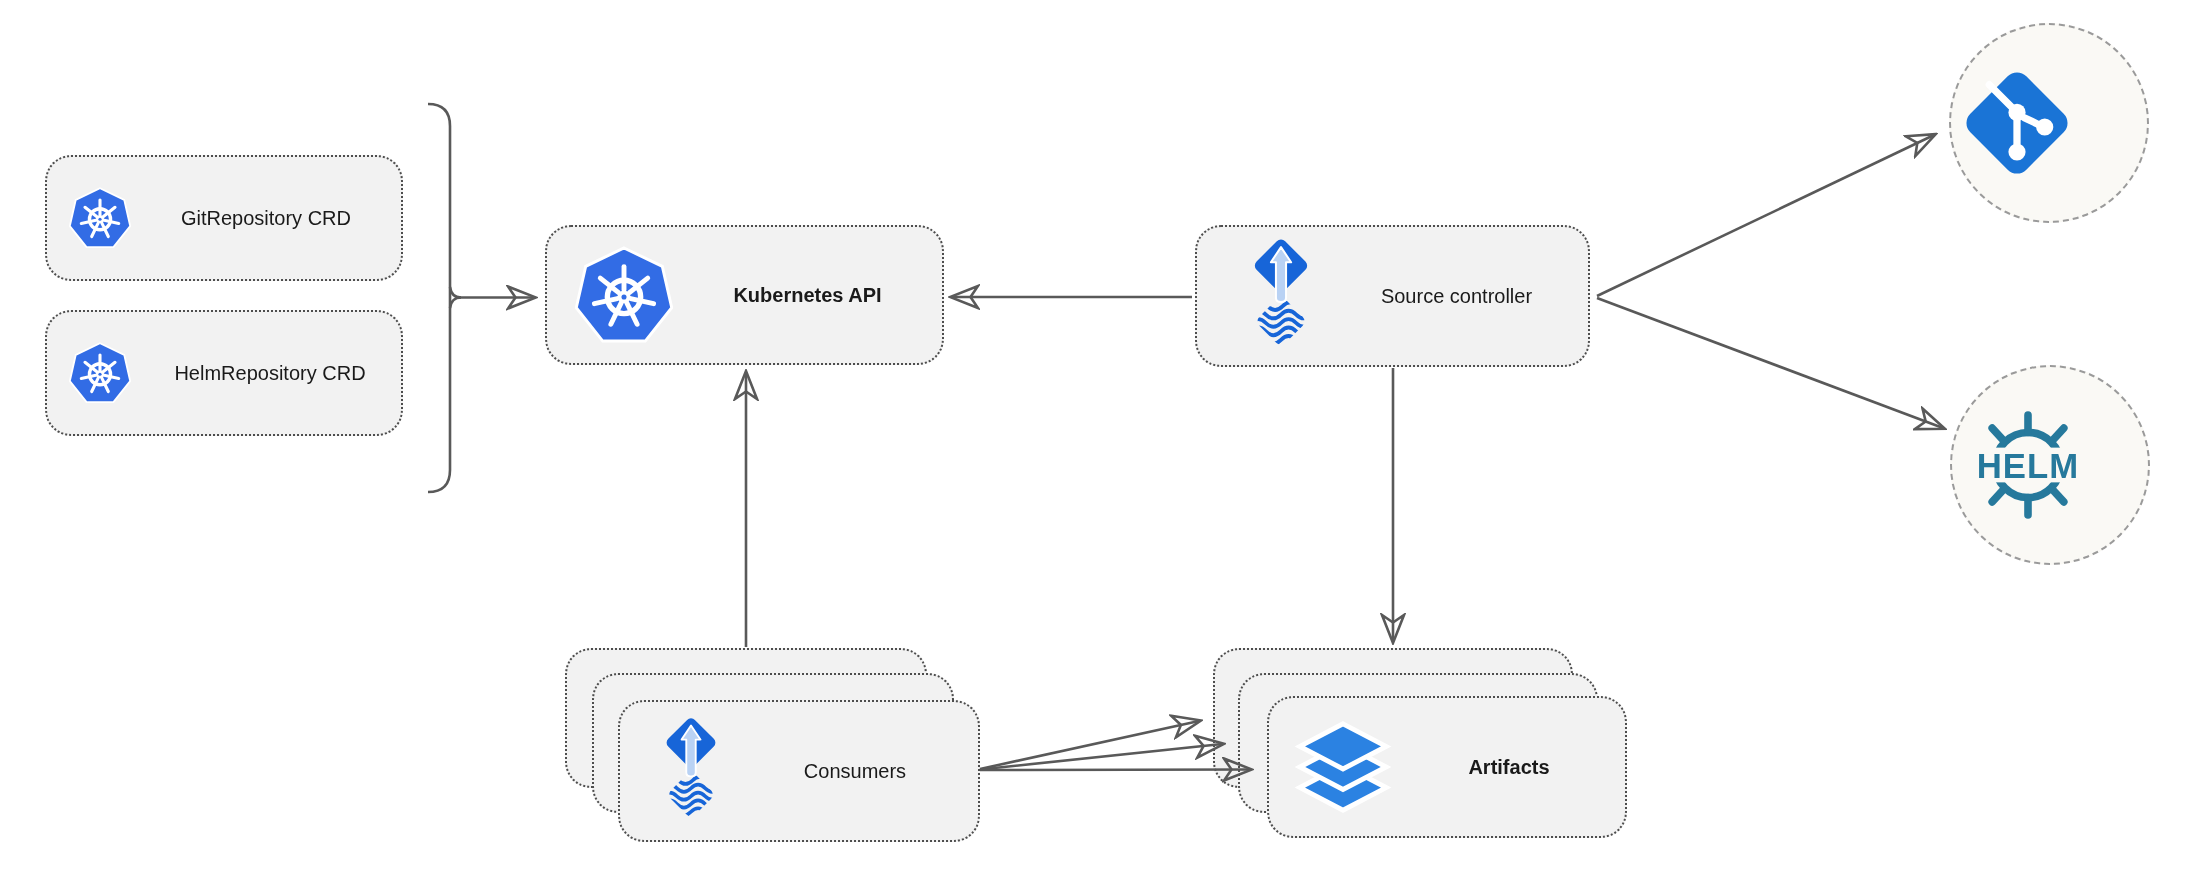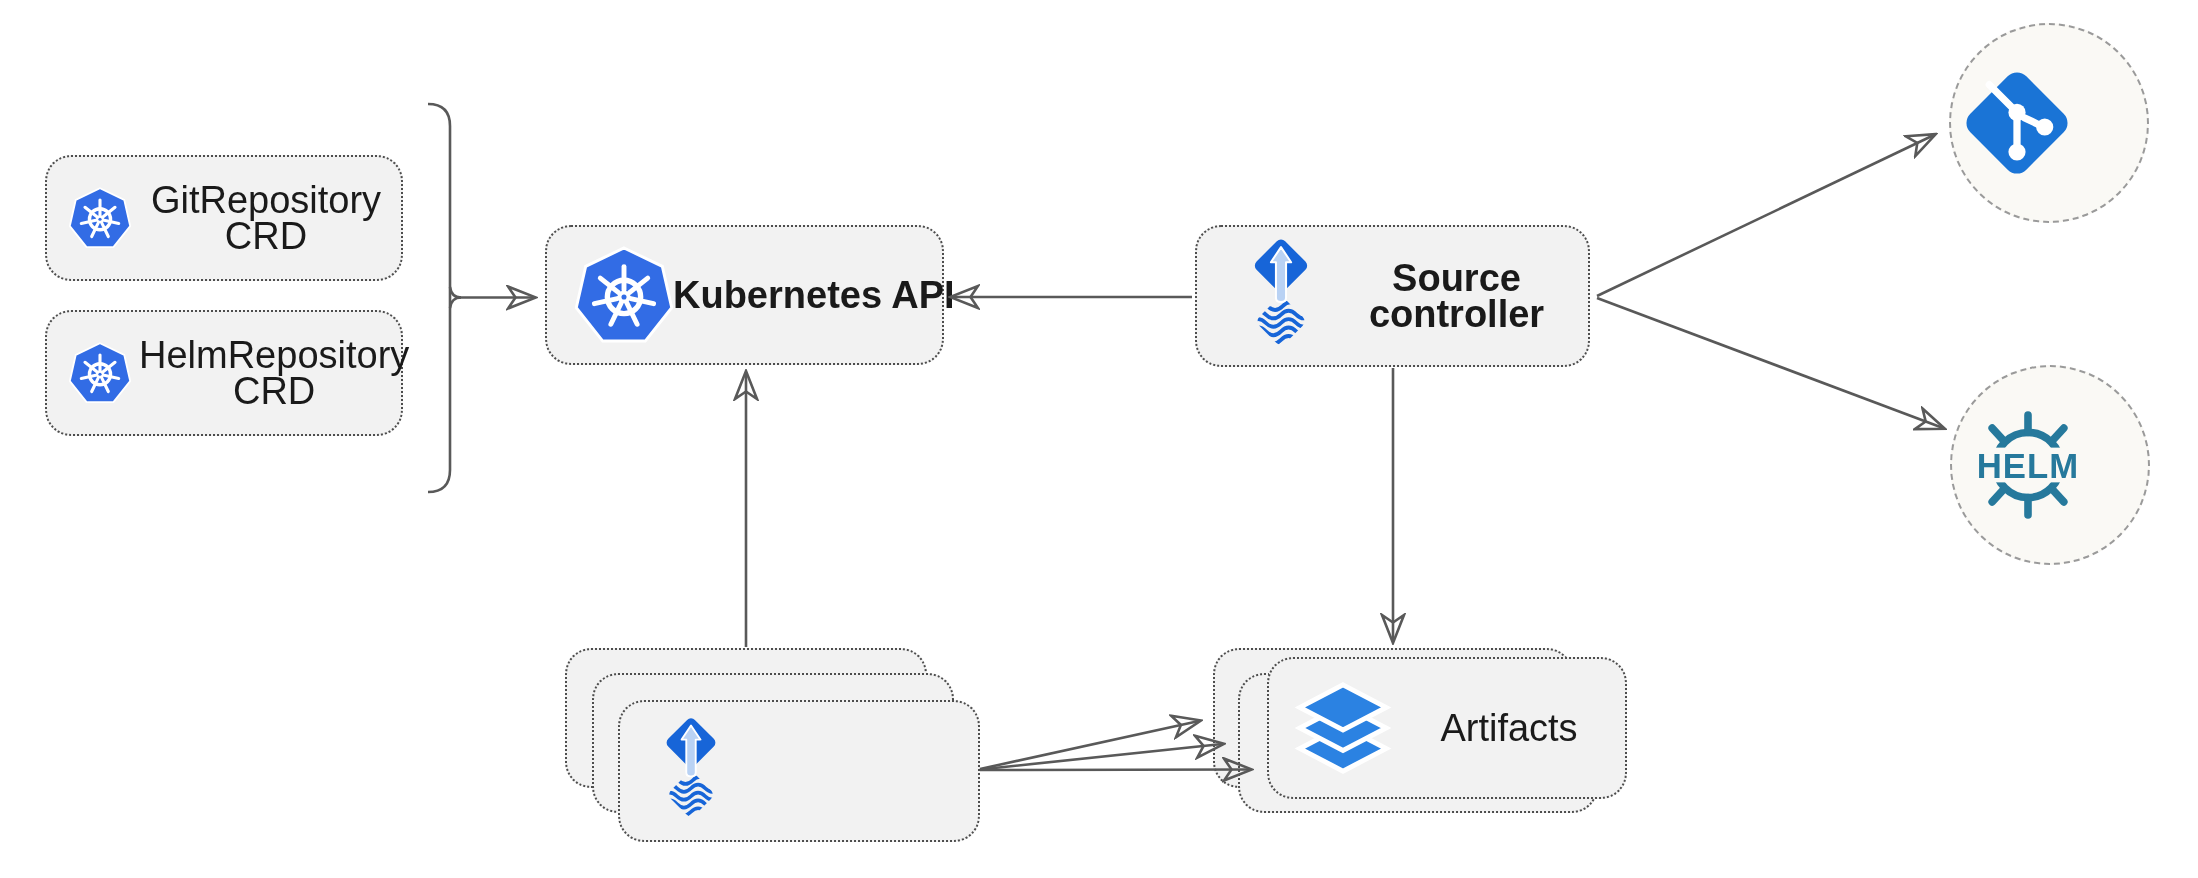--- a/index.html
+++ b/index.html
@@ -6,21 +6,21 @@
     --line:#595959; --box-fill:#f2f2f2; --box-border:#4d4d4d;
     --circle-fill:#faf9f5; --circle-border:#9a9a9a;
     --kubernetes-blue:#326CE5; --flux-blue:#1765d8; --flux-arrow-light:#b9d2f4;
     --git-blue:#1a74d6; --helm-teal:#26799c; --layers-blue:#2b82e2; --text:#1a1a1a;
   }
   html,body{margin:0;padding:0;background:#ffffff;}
   .canvas{position:relative;width:2198px;height:878px;background:#ffffff;overflow:hidden;
           font-family:"Liberation Sans", sans-serif;color:var(--text);}
   .box{position:absolute;background:var(--box-fill);border:2.5px dotted var(--box-border);
        border-radius:26px;box-sizing:border-box;display:flex;align-items:center;}
-  .box .lbl{flex:1;text-align:center;font-size:38px;line-height:36px;color:var(--text);}
+  .box .lbl{flex:1;text-align:center;font-size:20px;line-height:36px;color:var(--text);}
   .stackbox{position:absolute;background:var(--box-fill);border:2.5px dotted var(--box-border);
             border-radius:26px;box-sizing:border-box;}
   .circle{position:absolute;width:200px;height:200px;border-radius:50%;
           background:var(--circle-fill);border:2.5px dashed var(--circle-border);
           box-sizing:border-box;display:flex;align-items:center;}
   .icon{flex:0 0 auto;}
   .edges{position:absolute;left:0;top:0;pointer-events:none;}
   .edges path, .edges line{stroke:var(--line);stroke-width:2.6;fill:none;}
 </style>
 </head>
@@ -102,34 +102,35 @@
     <svg class="icon" width="98" height="102" viewBox="0 0 100 100">
         <use href="#k8s-logo"></use>
       </svg>
     <div class="lbl" style="white-space:nowrap;font-weight:bold;">Kubernetes API</div>
   </div>
 
   <div class="box" style="left:1195px;top:225px;width:395px;height:142px;padding-left:40px;">
     <svg class="icon" width="88" height="118" viewBox="0 0 100 140">
         <use href="#flux-logo"></use>
       </svg>
-    <div class="lbl" style="max-width:230px;margin:0 auto;font-weight:bold;">Source controller</div>
+    <div class="lbl" style="max-width:230px;margin:0 auto;">Source controller</div>
   </div>
 
   <div class="stackbox" style="left:565px;top:648px;width:362px;height:140px;"></div>
   <div class="stackbox" style="left:592px;top:673px;width:362px;height:140px;"></div>
   <div class="box" style="left:618px;top:700px;width:362px;height:142px;padding-left:30px;">
     <svg class="icon" width="82" height="110" viewBox="0 0 100 140">
         <use href="#flux-logo"></use>
       </svg>
+    <div class="lbl" style="white-space:nowrap;">Consumers</div>
   </div>
 
   <div class="stackbox" style="left:1213px;top:648px;width:360px;height:140px;"></div>
   <div class="stackbox" style="left:1238px;top:673px;width:360px;height:140px;"></div>
-  <div class="box" style="left:1267px;top:657px;width:360px;height:142px;padding-left:24px;">
+  <div class="box" style="left:1267px;top:696px;width:360px;height:142px;padding-left:24px;font-weight:bold;">
     <svg class="icon" width="100" height="98" viewBox="0 0 100 100">
         <use href="#layers-logo"></use>
       </svg>
     <div class="lbl" style="white-space:nowrap;">Artifacts</div>
   </div>
 
   <div class="circle" style="left:1949px;top:23px;">
     <svg width="132" height="132" viewBox="0 0 100 100">
         <use href="#git-logo"></use>
       </svg>

